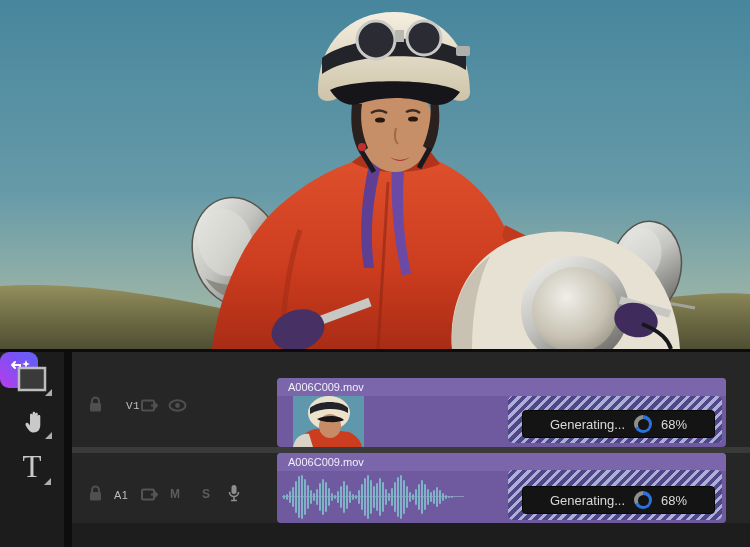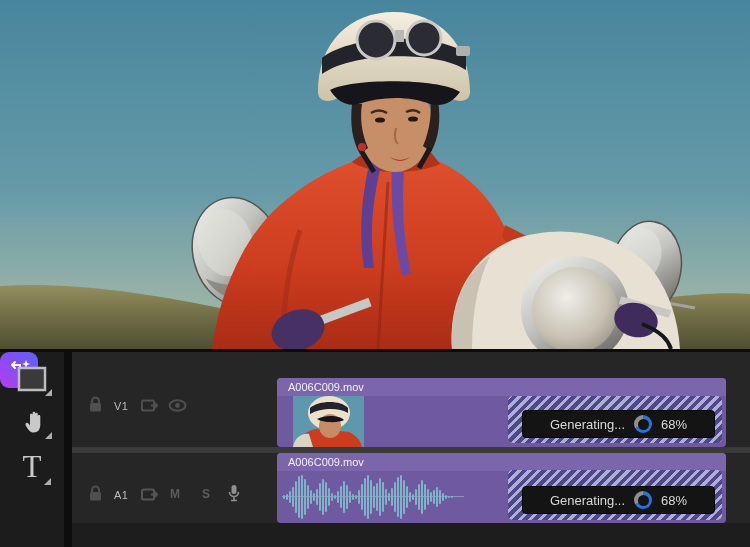--- a/index.html
+++ b/index.html
@@ -204,21 +204,21 @@
   <div class="tb-divider"></div>
 
   <div class="timeline">
     <div class="track-sep"></div>
     <div class="below-tracks"></div>
 
     <svg class="hdr-icon" style="left:16px;top:44px;" width="15" height="17" viewBox="0 0 15 17">
       <path d="M4 7 L4 5 a3.5 3.5 0 0 1 7 0 L11 7" stroke="#4f4f4f" stroke-width="2" fill="none"></path>
       <rect x="2" y="7" width="11" height="8.5" rx="1.5" fill="#4f4f4f"></rect>
     </svg>
-    <span class="trk-label" style="left:42px;top:48px;">V1</span>
+    <span class="trk-label" style="left:54px;top:48px;font-family:Liberation Mono, monospace;">V1</span>
     <svg class="hdr-icon" style="left:69px;top:47px;" width="17" height="13" viewBox="0 0 17 13">
       <rect x="1" y="1.5" width="12" height="10" rx="1.5" fill="none" stroke="#4f4f4f" stroke-width="2"></rect>
       <path d="M10 6.5 L16 6.5 M13 3.5 L16 6.5 L13 9.5" stroke="#4f4f4f" stroke-width="2" fill="none"></path>
     </svg>
     <svg class="hdr-icon" style="left:96px;top:47px;" width="19" height="13" viewBox="0 0 19 13">
       <ellipse cx="9.5" cy="6.5" rx="8" ry="5.2" fill="none" stroke="#4f4f4f" stroke-width="2"></ellipse>
       <circle cx="9.5" cy="6.5" r="2.4" fill="#4f4f4f"></circle>
     </svg>
 
     <svg class="hdr-icon" style="left:16px;top:133px;" width="15" height="17" viewBox="0 0 15 17">

